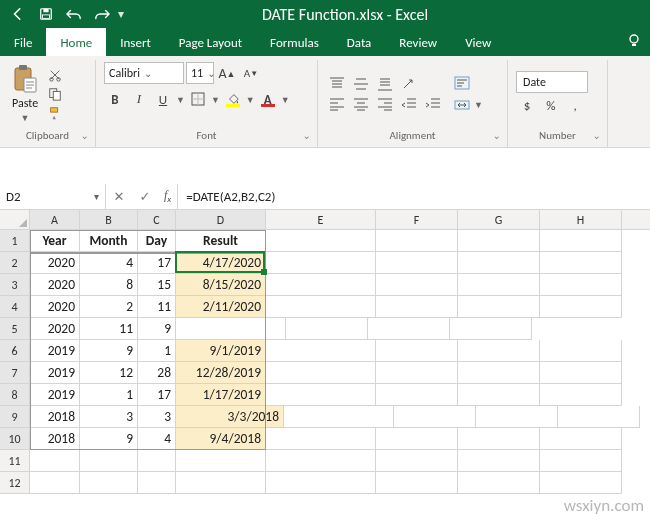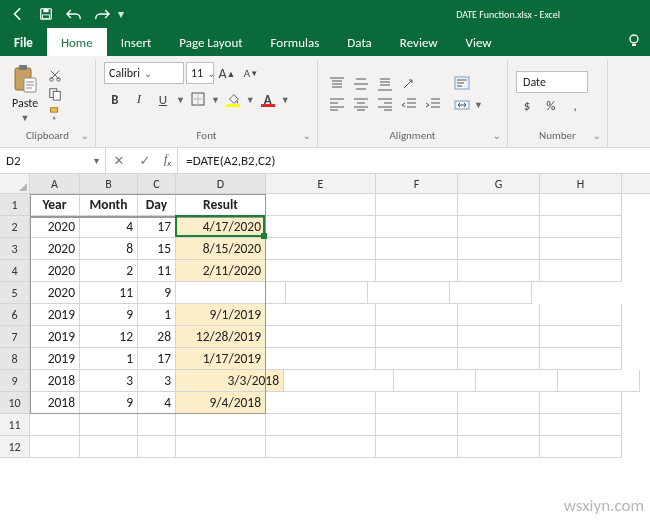--- a/index.html
+++ b/index.html
@@ -2,27 +2,27 @@
 <html><head>
 <meta charset="utf-8">
 <style>
   * { box-sizing: border-box; font-family: "Segoe UI", Calibri, sans-serif; }
   body { margin: 0; width: 650px; height: 520px; background: #fff; overflow: hidden; font-size: 12px; color: #222; }
 
   
   .titlebar { height: 28px; background: #0b6a3a; display: flex; align-items: center; color: #fff; }
   .titlebar .qat { display: flex; align-items: center; gap: 4px; padding: 0 6px; }
   .qat-btn { width: 24px; height: 22px; display: flex; align-items: center; justify-content: center; color: #fff; }
-  .titlebar .title { flex: 1; text-align: right; font-size: 10px; }
+  .titlebar .title { flex: 1; text-align: center; font-size: 16px; }
   .arrow-icon { color: #fff; opacity: .85; }
 
   
   .tabs { height: 28px; background: #0b6a3a; display: flex; align-items: stretch; color: #fff; }
   .tab { padding: 0 14px; display: flex; align-items: center; font-size: 13px; }
-  .tab.file { background: #0b6a3a; font-weight: bold; }
+  .tab.file { background: #0b6a3a; }
   .tab.active { background: #fff; color: #207245; }
   .tabs .spacer { flex: 1; }
   .tabs .right { display: flex; align-items: center; gap: 10px; padding-right: 8px; }
   .bulb { color:#fff; }
 
   
   .ribbon { background: #f3f2f1; border-bottom: 1px solid #d6d6d6; padding: 4px 0 0 0; display: flex; }
   .group { border-right: 1px solid #d6d6d6; padding: 2px 8px 2px 8px; display: flex; flex-direction: column; }
   .group .label { font-size: 11px; color: #666; text-align: center; height: 18px; line-height: 18px; position: relative; }
   .group .label::after { content: "⌄"; position: absolute; right: -2px; bottom: 0; font-size: 10px; color: #888; }
@@ -44,21 +44,21 @@
   .align-row { display:flex; gap:2px;}
   .aicon { width:22px; height:18px; display:flex; align-items:center; justify-content:center;}
   .aicon svg { stroke:#555; }
   .wrap-col { display:flex; flex-direction:column; gap:2px; margin-left:6px;}
   .wbtn { height:20px; display:flex; align-items:center; gap:4px; font-size:12px; color:#333;}
   .num-body { display:flex; flex-direction:column; gap:2px;}
   .num-combo { height:22px; width:72px; border:1px solid #bdbdbd; background:#fff; display:flex; align-items:center; padding:0 6px; font-size:12px; justify-content:space-between;}
   .num-row { display:flex; gap:2px;}
 
   
-  .formula-bar { height:26px; border-bottom:1px solid #d6d6d6; display:flex; align-items:stretch;}
+  .formula-bar { height:26px; border-bottom:1px solid #d6d6d6; display:flex; align-items:stretch;margin-top:36px;}
   .namebox { width:106px; border-right:1px solid #d6d6d6; display:flex; align-items:center; padding:0 6px; font-size:13px; justify-content:space-between; background:#fff;}
   .fx-controls { display:flex; align-items:center; border-right:1px solid #d6d6d6;}
   .fx-btn { width:26px; display:flex; align-items:center; justify-content:center; color:#777; font-size:13px;}
   .fx-lbl { font-style:italic; font-family:"Times New Roman",serif; color:#555; padding:0 6px;}
   .formula-input { flex:1; display:flex; align-items:center; padding:0 8px; font-size:13px;}
 
   
   .sheet { position:relative;}
   .colheaders { display:flex; height:20px; background:#f3f2f1; border-bottom:1px solid #d4d4d4;}
   .corner { width:30px; border-right:1px solid #d4d4d4; background:#f3f2f1; position:relative;}

